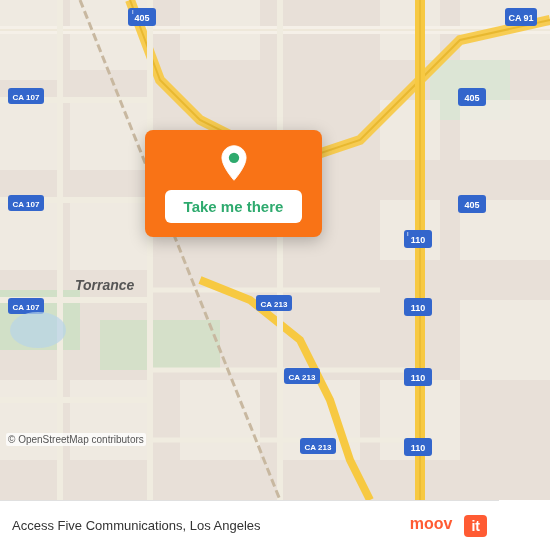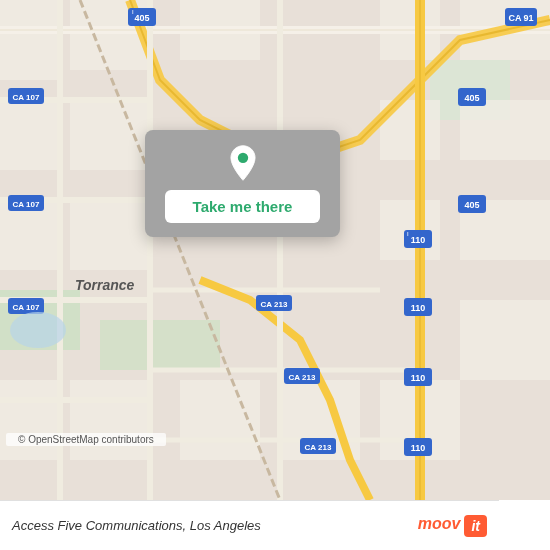--- a/index.html
+++ b/index.html
@@ -21,52 +21,51 @@
 
     
     #bottom-bar {
       width: 499px;
       height: 50px;
       background: #ffffff;
       display: flex;
       align-items: center;
       padding: 0 12px;
       border-top: 1px solid #e0e0e0;
-      font-style: italic;
     }
 
     .moovit-logo {
       display: flex;
       align-items: flex-start;
       margin-left: auto;
     }
 
     .moovit-m {
       background: #ff5b33;
       color: white;
       font-weight: bold;
       font-size: 14px;
       padding: 3px 7px;
       border-radius: 4px;
-      margin-left: 4px;
+      margin-left: 12px;
     }
 
     .moovit-text {
       color: #ff5b33;
       font-weight: bold;
       font-size: 16px;
     }
 
     
     #popup-card {
       position: absolute;
       top: 130px;
       left: 145px;
-      width: 195px;
-      background: #a3a3a3;
+      width: 177px;
+      background: #f97316;
       border-radius: 8px;
       display: flex;
       flex-direction: column;
       align-items: center;
       padding: 14px 20px 14px 20px;
       box-shadow: 0 4px 16px rgba(0,0,0,0.25);
     }
 
     .pin-icon {
       width: 38px;
@@ -88,21 +87,21 @@
     }
 
     
     .osm-copyright {
       position: absolute;
       bottom: 54px;
       left: 6px;
       font-size: 10px;
       color: #555;
       background: rgba(255,255,255,0.75);
-      padding: 1px 12px;
+      padding: 1px 2px;
       border-radius: 2px;
     }
 
     
     .map-svg {
       position: absolute;
       top: 0; left: 0;
       width: 100%;
       height: 100%;
     }

